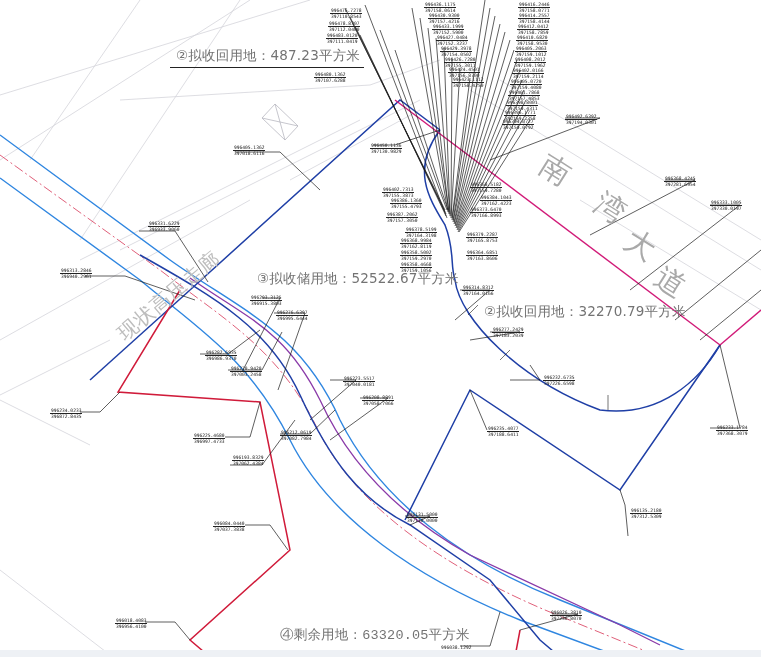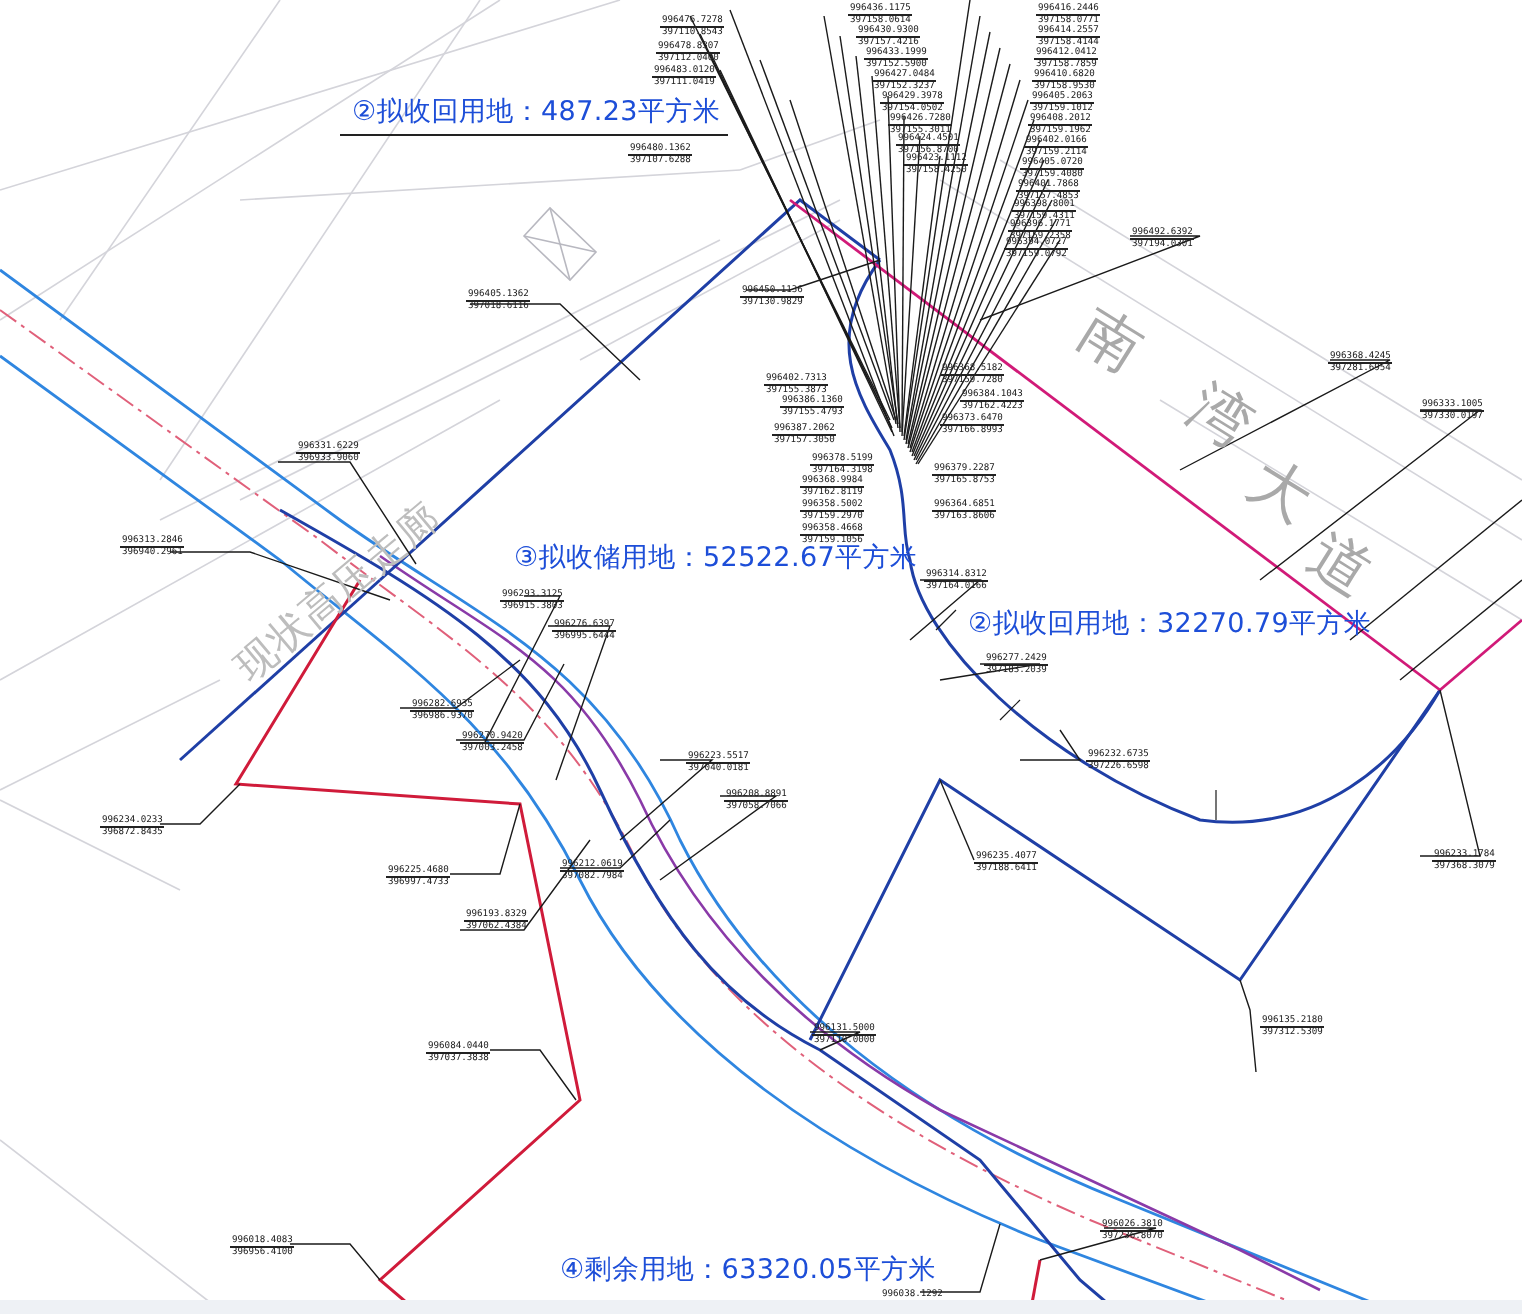--- a/index.html
+++ b/index.html
@@ -1,18 +1,18 @@
 <!DOCTYPE html>
 <html><head>
 <meta charset="utf-8">
 <style>
   html, body { margin: 0; padding: 0; background: #ffffff; }
   body { width: 761px; height: 657px; overflow: hidden; position: relative; font-family: "DejaVu Sans", sans-serif; }
   #map { position: absolute; left: 0; top: 0; width: 761px; height: 657px; }
-  .area-label { position: absolute; font-family: "DejaVu Sans", sans-serif; font-size: 13.5px; color: #1d4ed8; white-space: nowrap; letter-spacing: 0.2px; }
+  .area-label { position: absolute; font-family: "DejaVu Sans", sans-serif; font-size: 13.5px; color: #737373; white-space: nowrap; letter-spacing: 0.2px; }
   .area-label .underline { position: absolute; left: -6px; right: -4px; bottom: -3px; border-bottom: 1px solid #222; }
   .road-name { position: absolute; font-family: "DejaVu Sans", sans-serif; font-size: 30px; color: #a9a9a9; transform-origin: center; }
   .corridor-name { position: absolute; font-family: "DejaVu Sans", sans-serif; font-size: 20px; color: #bdbdbd; transform-origin: left top; white-space: nowrap; letter-spacing: 1px; }
   .coord { position: absolute; font-family: "DejaVu Sans Mono", monospace; font-size: 4.6px; line-height: 5.2px; color: #222; white-space: nowrap; }
   .coord .n { display: block; border-bottom: 0.6px solid #222; padding: 0 1px; }
   .coord .e { display: block; padding: 0 1px; }
   .bottom-strip { position: absolute; left: 0; top: 650px; width: 761px; height: 7px; background: #eef1f5; }
 </style>
 </head>
 <body>
@@ -150,21 +150,21 @@
 
 <div class="area-label" style="left:176px; top:47px;">
   <span>②拟收回用地：487.23平方米</span><span class="underline"></span>
 </div>
 <div class="area-label" style="left:257px; top:270px;">
   <span>③拟收储用地：52522.67平方米</span>
 </div>
 <div class="area-label" style="left:484px; top:303px;">
   <span>②拟收回用地：32270.79平方米</span>
 </div>
-<div class="area-label" style="left:280px; top:626px;">
+<div class="area-label" style="left:280px; top:626px;font-family:Liberation Mono, monospace;">
   <span>④剩余用地：63320.05平方米</span>
 </div>
 
 <div class="coord" style="left:233px; top:145px;">
     <span class="n">996405.1362</span>
     <span class="e">397018.6116</span>
   </div>
 <div class="coord" style="left:314px; top:72px;">
     <span class="n">996480.1362</span>
     <span class="e">397107.6288</span>

